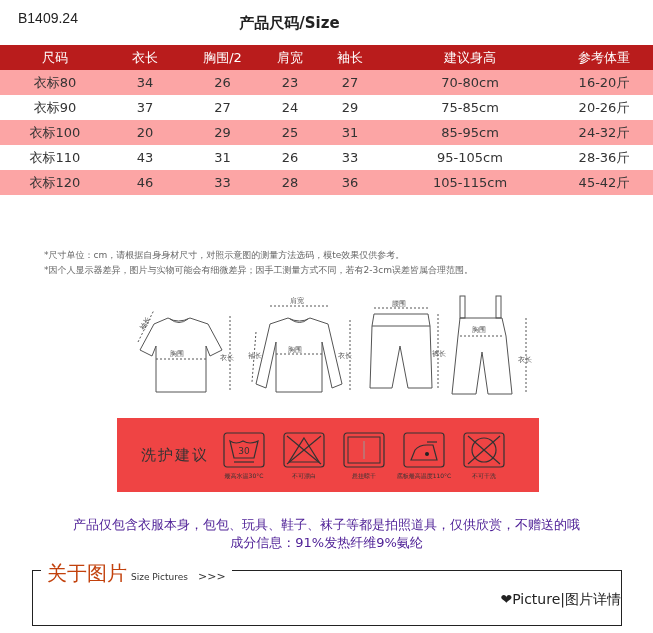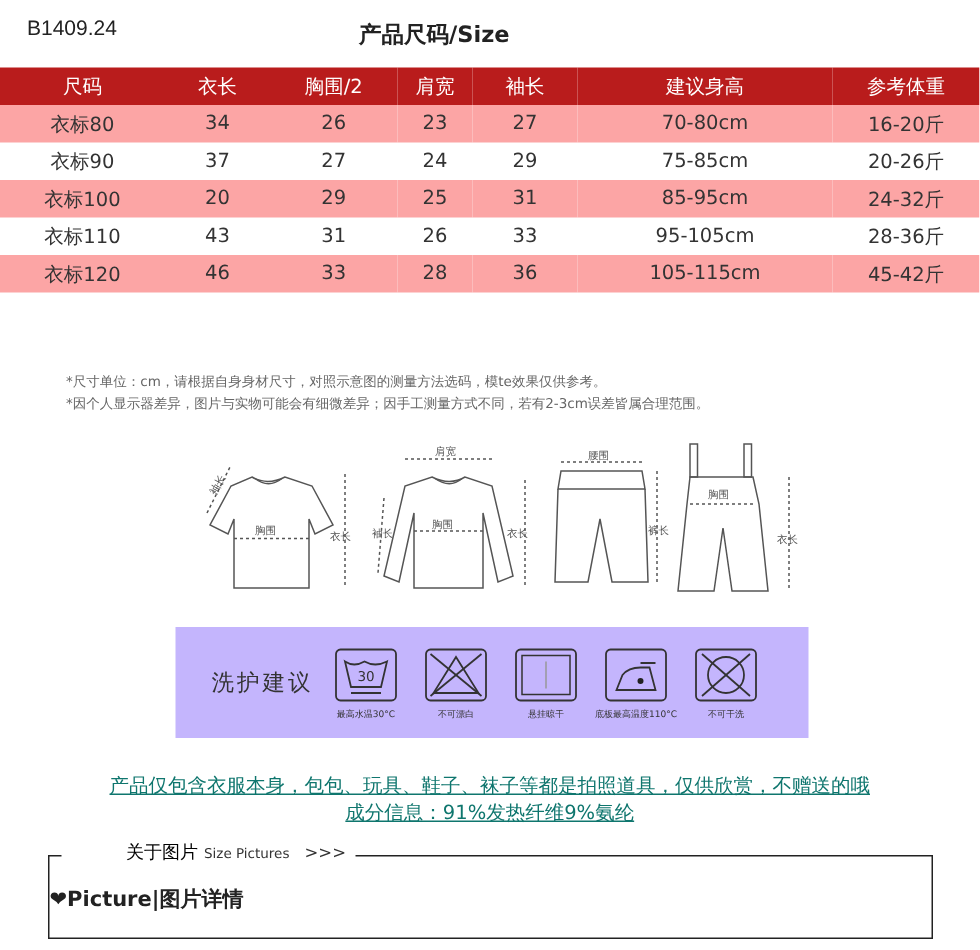--- a/index.html
+++ b/index.html
@@ -15,34 +15,34 @@
     .size-table tr.alt td { background: #fca5a5; }
 
     .c0 { width: 110px; } .c1 { width: 70px; } .c2 { width: 85px; } .c3 { width: 50px; }
     .c4 { width: 70px; } .c5 { width: 170px; } .c6 { width: 98px; }
 
     .notes { position: absolute; left: 44px; top: 248px; font-size: 9px; color: #666; line-height: 15px; }
 
     .diagrams { position: absolute; left: 130px; top: 292px; width: 410px; height: 110px; }
     .diagrams svg { position: absolute; }
 
-    .care { position: absolute; left: 117px; top: 418px; width: 422px; height: 74px; background: #c4b5fd; }
+    .care { position: absolute; left: 117px; top: 418px; width: 422px; height: 74px; background: #ef4444; }
     .care-title { position: absolute; left: 24px; top: 28px; font-size: 15px; color: #333; letter-spacing: 2px; }
     .care-item { position: absolute; top: 14px; width: 70px; text-align: center; }
     .care-item svg { display: block; margin: 0 auto; }
     .care-label { font-size: 6px; color: #333; margin-top: 4px; white-space: nowrap; }
 
-    .info { position: absolute; left: 0; width: 653px; top: 516px; text-align: center; font-size: 13px; color: #0f766e; line-height: 18px; text-decoration: underline; }
+    .info { position: absolute; left: 0; width: 653px; top: 516px; text-align: center; font-size: 13px; color: #4c1d95; line-height: 18px; }
 
     .about-box { position: absolute; left: 32px; top: 570px; width: 590px; height: 56px; border: 1px solid #222; }
     .about-head { position: absolute; left: 8px; top: -11px; background: #fff; padding: 0 6px; display: flex; align-items: baseline; gap: 4px; }
-    .about-cn { font-size: 12px; color: #000000; margin-left: 37px; }
+    .about-cn { font-size: 20px; color: #c2410c; }
     .about-en { font-size: 9px; color: #333; }
     .about-arrows { font-size: 11px; color: #333; margin-left: 6px; }
-    .about-body { position: absolute; left: 0; width: 100%; top: 20px; text-align: left; font-size: 14px; color: #222; font-weight: bold; }
+    .about-body { position: absolute; left: 0; width: 100%; top: 20px; text-align: right; font-size: 14px; color: #222; }
   </style>
 </head>
 <body>
 
 <div class="code">B1409.24</div>
 <div class="title">产品尺码/Size</div>
 
 <table class="size-table">
   <thead>
     <tr>

